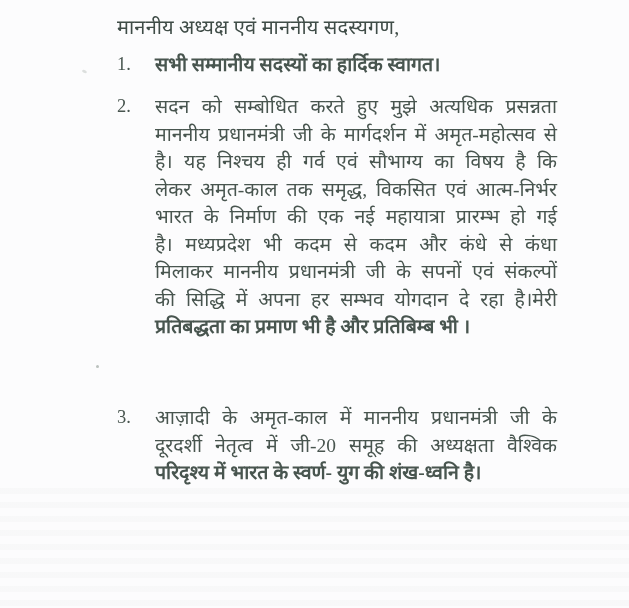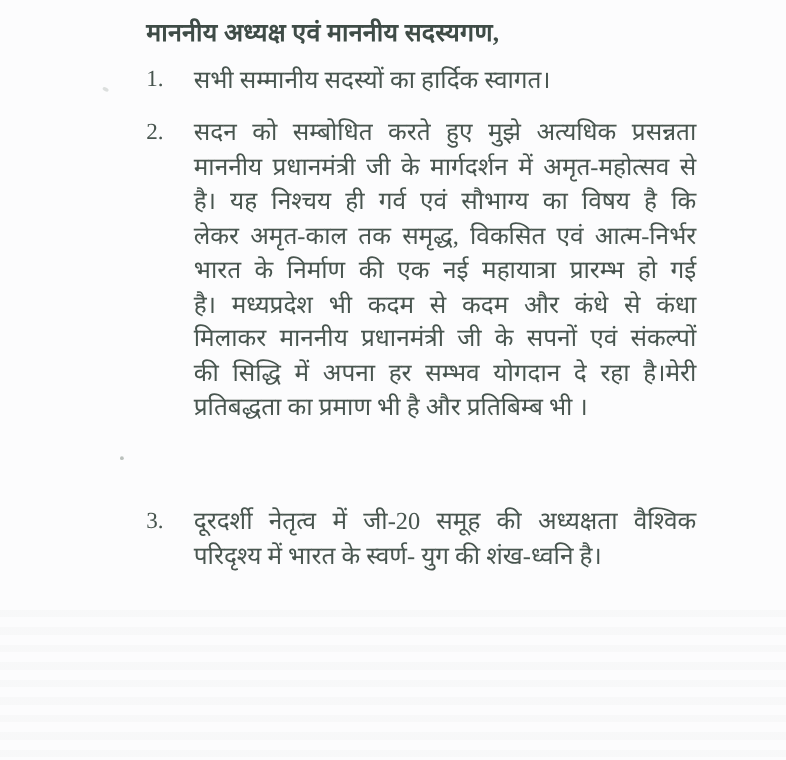--- a/index.html
+++ b/index.html
@@ -26,41 +26,41 @@
       rgba(180,186,182,0.06) 0px, rgba(180,186,182,0.06) 6px,
       rgba(255,255,255,0) 6px, rgba(255,255,255,0) 14px);
     pointer-events:none;
   }
   .speck{position:absolute;border-radius:50%;pointer-events:none;}
   .speck-a{left:96px;top:365px;width:3px;height:3px;background:#aab1ad;opacity:.8;}
   .speck-b{left:82px;top:70px;width:5px;height:3px;background:#ced3d0;opacity:.7;transform:rotate(25deg);}
 
   .heading{
     position:absolute;left:117px;top:13px;width:440px;
-    font-size:20px;line-height:28px;font-weight:bold;
+    font-size:20px;line-height:28px;font-weight:normal;
     color:var(--ink-bold);
     letter-spacing:.2px;
     white-space:nowrap;
   }
   .item{position:absolute;left:117px;width:441px;}
   .item-1{top:51px;}
   .item-2{top:93px;}
   .item-3{top:404px;}
   .num{
     position:absolute;left:0;top:0;
     font-size:18.5px;line-height:27.5px;color:var(--ink);
   }
   .lines{margin-left:38px;width:402px;}
   .line{
     height:27.5px;line-height:27.5px;
     font-size:19.5px;color:var(--ink);
     white-space:normal;
   }
   .line.j{text-align:justify;text-align-last:justify;}
-  .line.l{text-align:left;text-align-last:left;white-space:nowrap;}
+  .line.l{text-align:left;text-align-last:left;white-space:nowrap;font-weight:bold;}
 </style>
 </head>
 <body>
 
 <div class="page">
 
   <div class="heading">माननीय अध्यक्ष एवं माननीय सदस्यगण,</div>
 
   <section class="item item-1">
     <span class="num">1.</span>
@@ -80,20 +80,21 @@
       <div class="line j">है। मध्यप्रदेश भी कदम से कदम और कंधे से कंधा</div>
       <div class="line j">मिलाकर माननीय प्रधानमंत्री जी के सपनों एवं संकल्पों</div>
       <div class="line j">की सिद्धि में अपना हर सम्भव योगदान दे रहा है।मेरी</div>
       <div class="line l">प्रतिबद्धता का प्रमाण भी है और प्रतिबिम्ब भी ।</div>
     </div>
   </section>
 
   <section class="item item-3">
     <span class="num">3.</span>
     <div class="lines">
+      <div class="line j">आज़ादी के अमृत-काल में माननीय प्रधानमंत्री जी के</div>
       <div class="line j">दूरदर्शी नेतृत्व में जी-20 समूह की अध्यक्षता वैश्विक</div>
       <div class="line l">परिदृश्य में भारत के स्वर्ण- युग की शंख-ध्वनि है।</div>
     </div>
   </section>
 
   <div class="speck speck-a"></div>
   <div class="speck speck-b"></div>
   <div class="scan-band"></div>
 
 </div>

